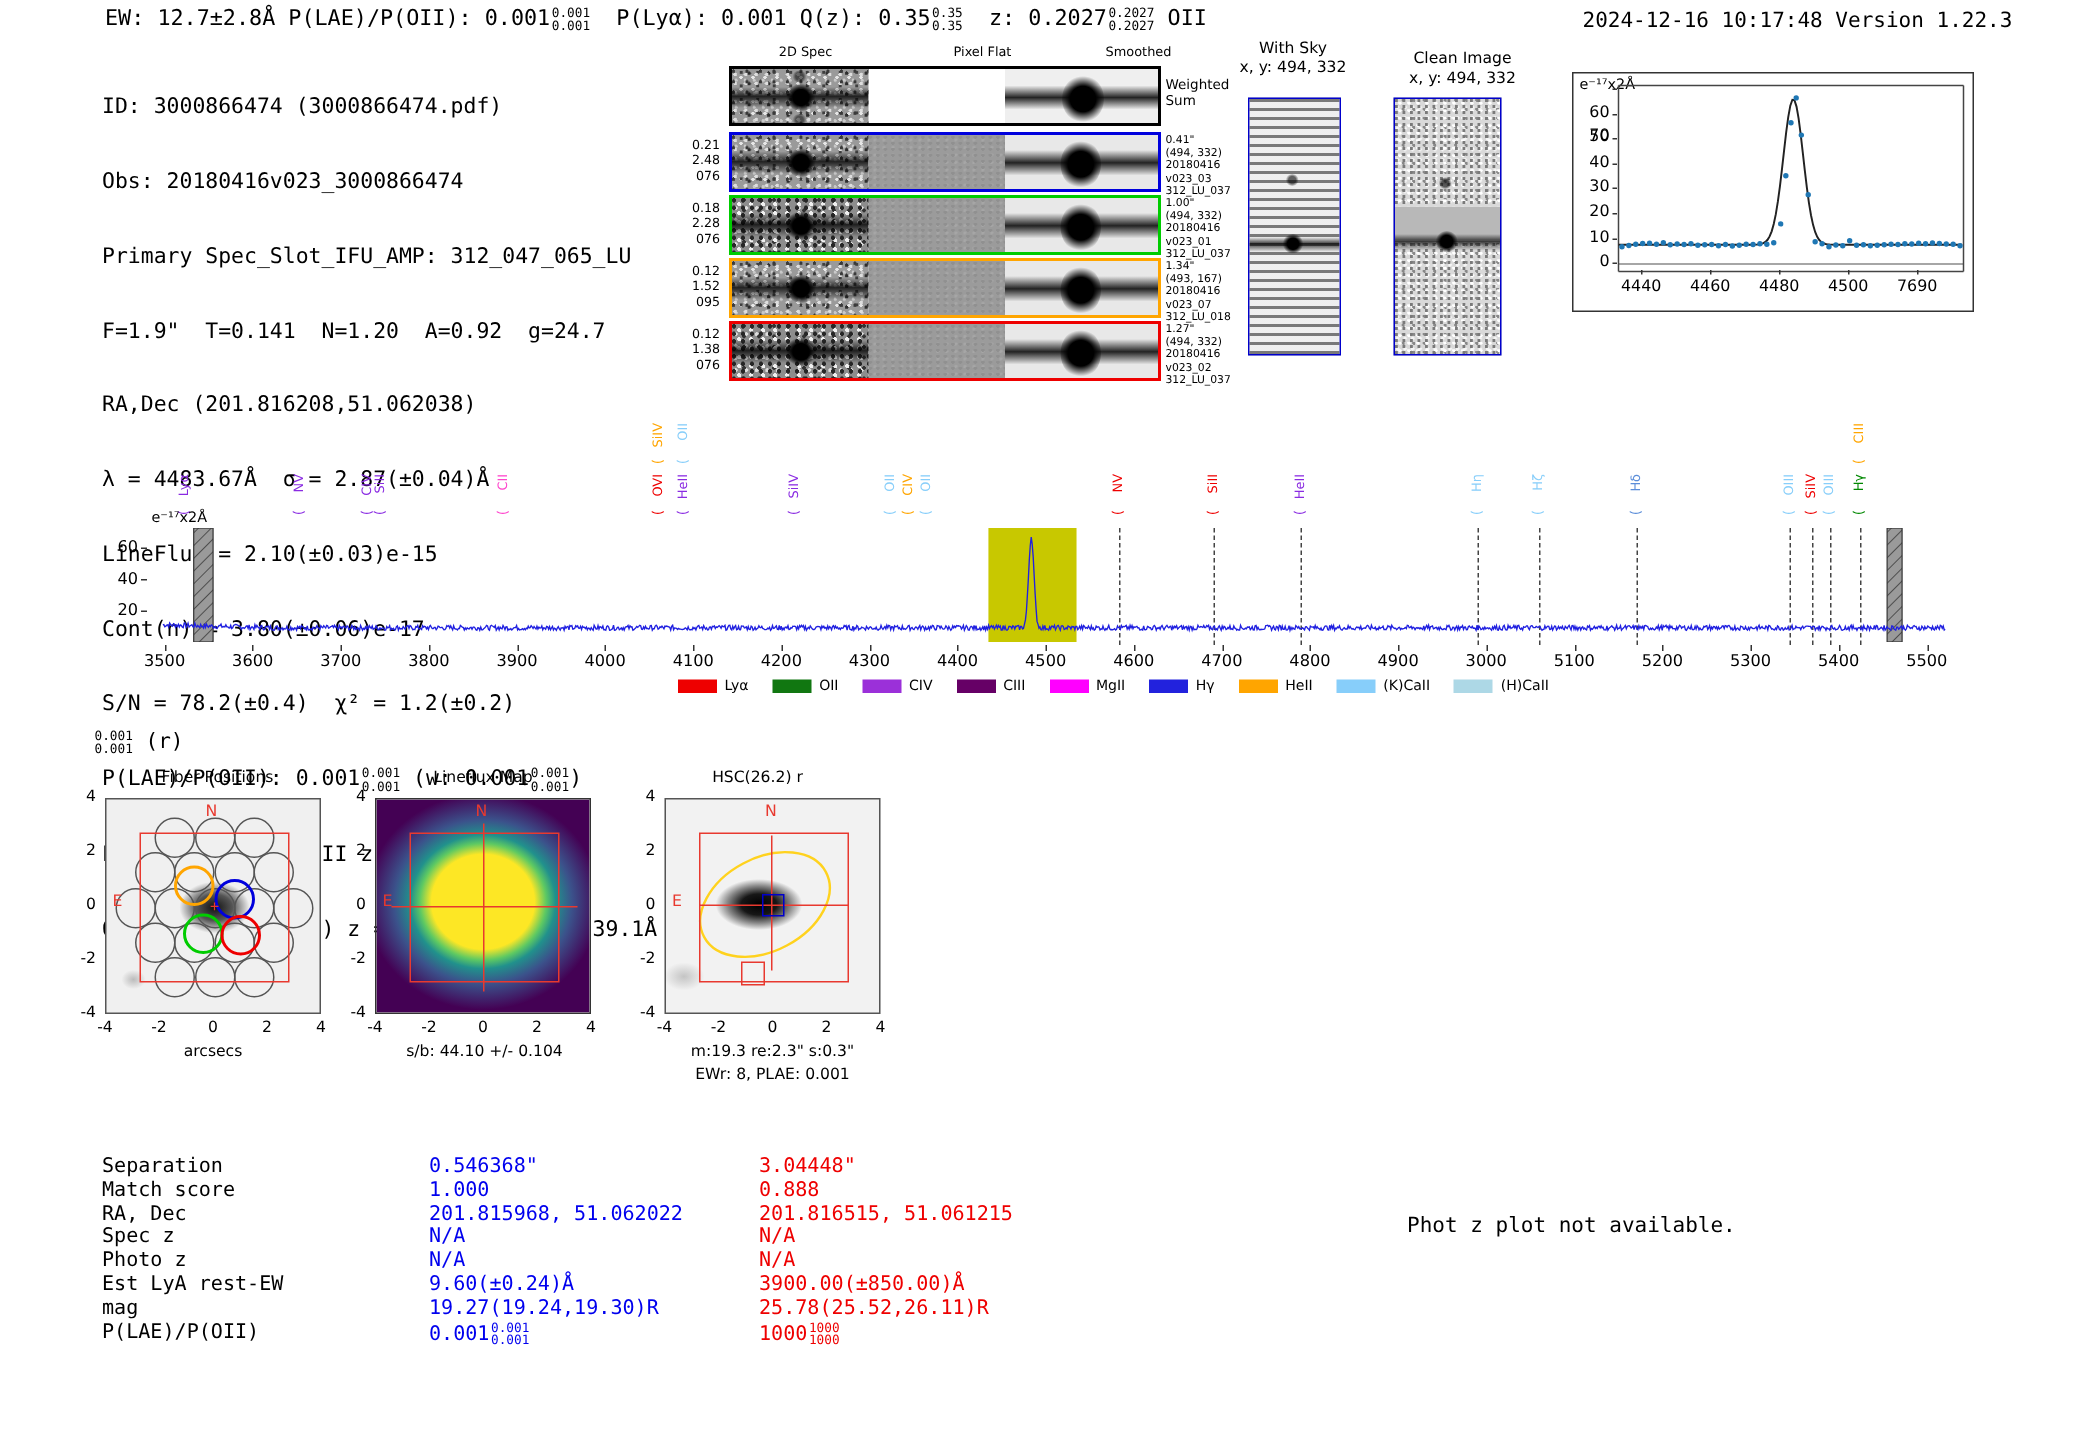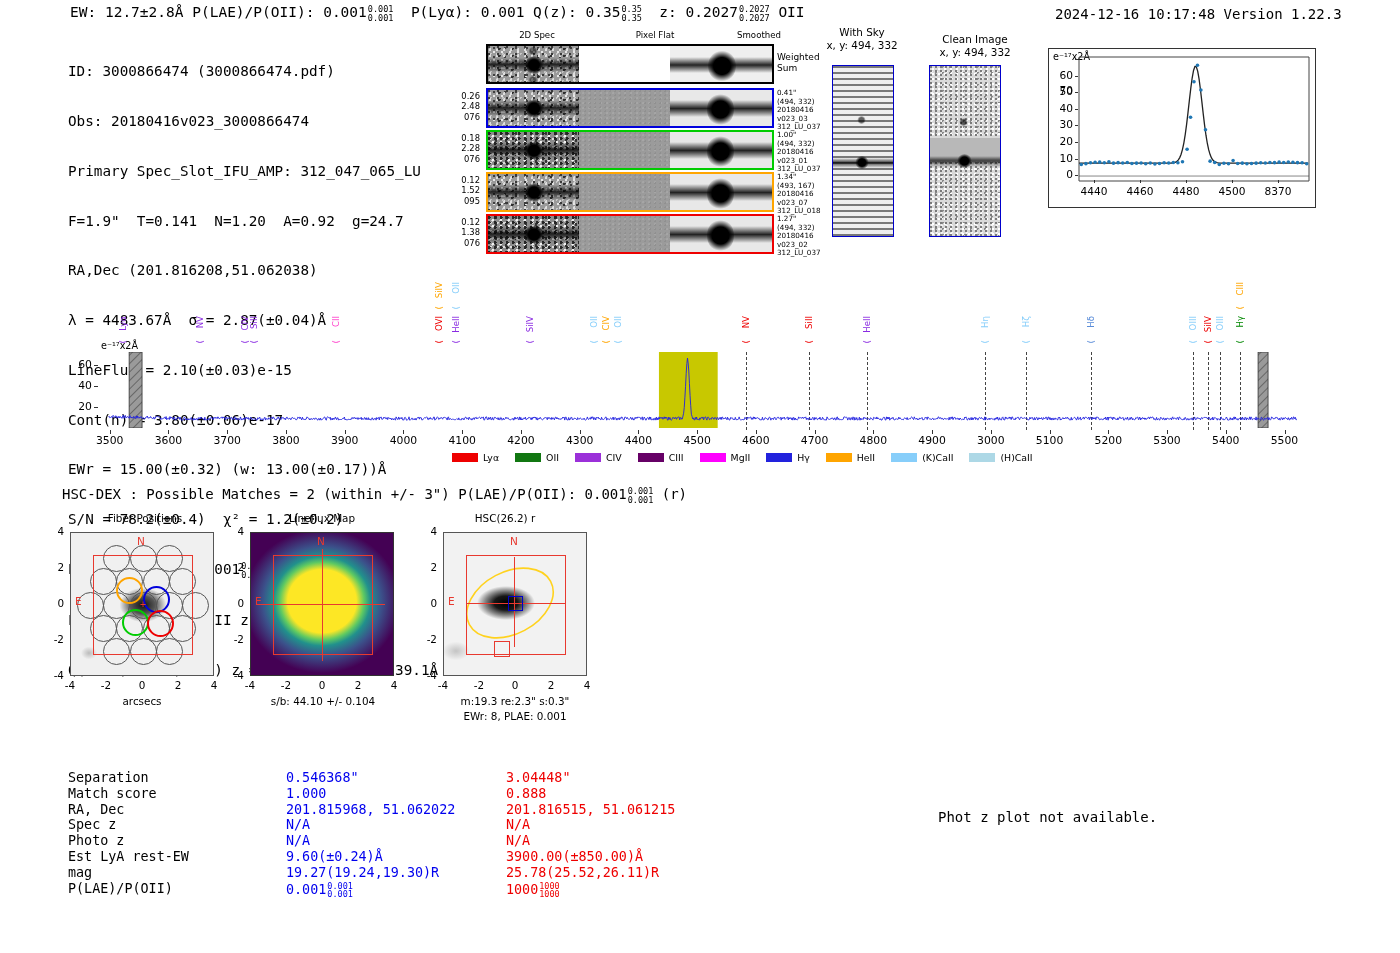--- a/index.html
+++ b/index.html
@@ -107,21 +107,20 @@
 
 <div class="abs mono" id="infoblock">
   <div>ID: 3000866474 (3000866474.pdf)</div>
   <div>Obs: 20180416v023_3000866474</div>
   <div>Primary Spec_Slot_IFU_AMP: 312_047_065_LU</div>
   <div>F=1.9"  T=0.141  N=1.20  A=0.92  g=24.7</div>
   <div>RA,Dec (201.816208,51.062038)</div>
   <div>λ = 4483.67Å  σ = 2.87(±0.04)Å</div>
   <div>LineFlux = 2.10(±0.03)e-15</div>
   <div>Cont(n) = 3.80(±0.06)e-17</div>
-  <div>EWr = 15.00(±0.32) (w: 13.00(±0.17))Å</div>
   <div>S/N = 78.2(±0.4)  χ² = 1.2(±0.2)</div>
   <div><span>P(LAE)/P(OII): 0.001</span><span class="fracbox"><span style="display:block">0.001</span><span style="display:block">0.001</span></span> <span>(w: 0.001</span><span class="fracbox"><span style="display:block">0.001</span><span style="display:block">0.001</span></span><span>)</span></div>
   <div>LyA z = 2.6882  OII z = 0.2028</div>
   <div>Q(0.00) OII (3728) z = 0.2028  EW r = 39.1Å</div>
 </div>
 
 <div class="abs" id="specpanel">
   <div class="spec-col-title" style="left:30px;top:0px;width:110px;">2D Spec</div>
   <div class="spec-col-title" style="left:148px;top:0px;width:110px;">Pixel Flat</div>
   <div class="spec-col-title" style="left:252px;top:0px;width:110px;">Smoothed</div>
@@ -147,21 +146,21 @@
         <div class="hband" style="top:11px;height:15px;"></div>
         <div class="blob" style="left:36px;top:9px;width:20px;height:19px;"></div>
       </div>
       <div style="width:91px;height:100%;" class="nzflat"></div>
       <div class="blobwrap" style="width:103px;height:100%;background:#e8e8e8;">
         <div class="smoothband" style="top:10px;height:17px;"></div>
         <div class="blob" style="left:37px;top:3px;width:27px;height:33px;"></div>
       </div>
     </div>
     <div class="spec-left" style="left: -8px; top: 61px; width: 36px;">
-      <div>0.26</div>
+      <div>0.21</div>
       <div>2.48</div>
       <div>076</div>
     </div>
     <div class="spec-side" style="left: 325px; top: 59px; width: 60px; color: rgb(0, 0, 0);">
       <div>0.41"</div>
       <div>(494, 332)</div>
       <div>20180416</div>
       <div>v023_03</div>
       <div>312_LU_037</div>
     </div>
@@ -328,21 +327,21 @@
   </div>
   <div id="lp-xticks" style="position: absolute; left: 0px; top: 0px;">
       <div class="ticklabel" style="left: 26.1px; top: 137px; width: 40px;">4440</div>
       <div class="tick" style="left: 46.1px; top: 132px; width: 1px; height: 3px;"></div>
       <div class="ticklabel" style="left: 72.1px; top: 137px; width: 40px;">4460</div>
       <div class="tick" style="left: 92.1px; top: 132px; width: 1px; height: 3px;"></div>
       <div class="ticklabel" style="left: 118.1px; top: 137px; width: 40px;">4480</div>
       <div class="tick" style="left: 138.1px; top: 132px; width: 1px; height: 3px;"></div>
       <div class="ticklabel" style="left: 164.1px; top: 137px; width: 40px;">4500</div>
       <div class="tick" style="left: 184.1px; top: 132px; width: 1px; height: 3px;"></div>
-      <div class="ticklabel" style="left: 210.1px; top: 137px; width: 40px;">8370</div>
+      <div class="ticklabel" style="left: 210.1px; top: 137px; width: 40px;">7690</div>
       <div class="tick" style="left: 230.1px; top: 132px; width: 1px; height: 3px;"></div>
     </div>
   <div id="lp-yticks" style="position: absolute; left: 0px; top: 0px;">
       <div class="ticklabel r" style="left: 0px; top: 120.04px; width: 25px;">0</div>
       <div class="tick" style="left: 27px; top: 127.04px; width: 3px; height: 1px;"></div>
       <div class="ticklabel r" style="left: 0px; top: 103.507px; width: 25px;">10</div>
       <div class="tick" style="left: 27px; top: 110.507px; width: 3px; height: 1px;"></div>
       <div class="ticklabel r" style="left: 0px; top: 86.9733px; width: 25px;">20</div>
       <div class="tick" style="left: 27px; top: 93.9733px; width: 3px; height: 1px;"></div>
       <div class="ticklabel r" style="left: 0px; top: 70.44px; width: 25px;">30</div>
@@ -510,21 +509,21 @@
       <span>HeII</span>
     </span><span class="legend-item">
       <i class="legend-swatch" style="background:#87cefa"></i>
       <span>(K)CaII</span>
     </span><span class="legend-item">
       <i class="legend-swatch" style="background:#add8e6"></i>
       <span>(H)CaII</span>
     </span></div>
 
 <div class="abs mono" style="left:62px;top:486px;font-size:14px;white-space:nowrap;">
-  <span>HSC-DEX : Possible Matches = 2 (within +/- 3")  P(LAE)/P(OII): 0.001</span><span class="fracbox"><span style="display:block">0.001</span><span style="display:block">0.001</span></span> <span>(r)</span>
+  <span class="fracbox"><span style="display:block">0.001</span><span style="display:block">0.001</span></span> <span>(r)</span>
 </div>
 
 <div class="abs undercap" style="left:50px;top:512px;width:190px;">Fiber Positions</div>
 <div class="abs undercap" style="left:232px;top:512px;width:180px;">Lineflux Map</div>
 <div class="abs undercap" style="left:410px;top:512px;width:190px;">HSC(26.2) r</div>
 
 <div class="cutbox" style="left:70px;top:532px;width:144px;height:144px;background:#f0f0f0;">
   <div style="position:absolute;inset:0;background:
      radial-gradient(ellipse 30px 22px at 72px 72px, #111 0%, #555 40%, rgba(240,240,240,0) 78%),
      radial-gradient(ellipse 10px 8px at 18px 120px, #bbb 0%, rgba(240,240,240,0) 80%);"></div>

